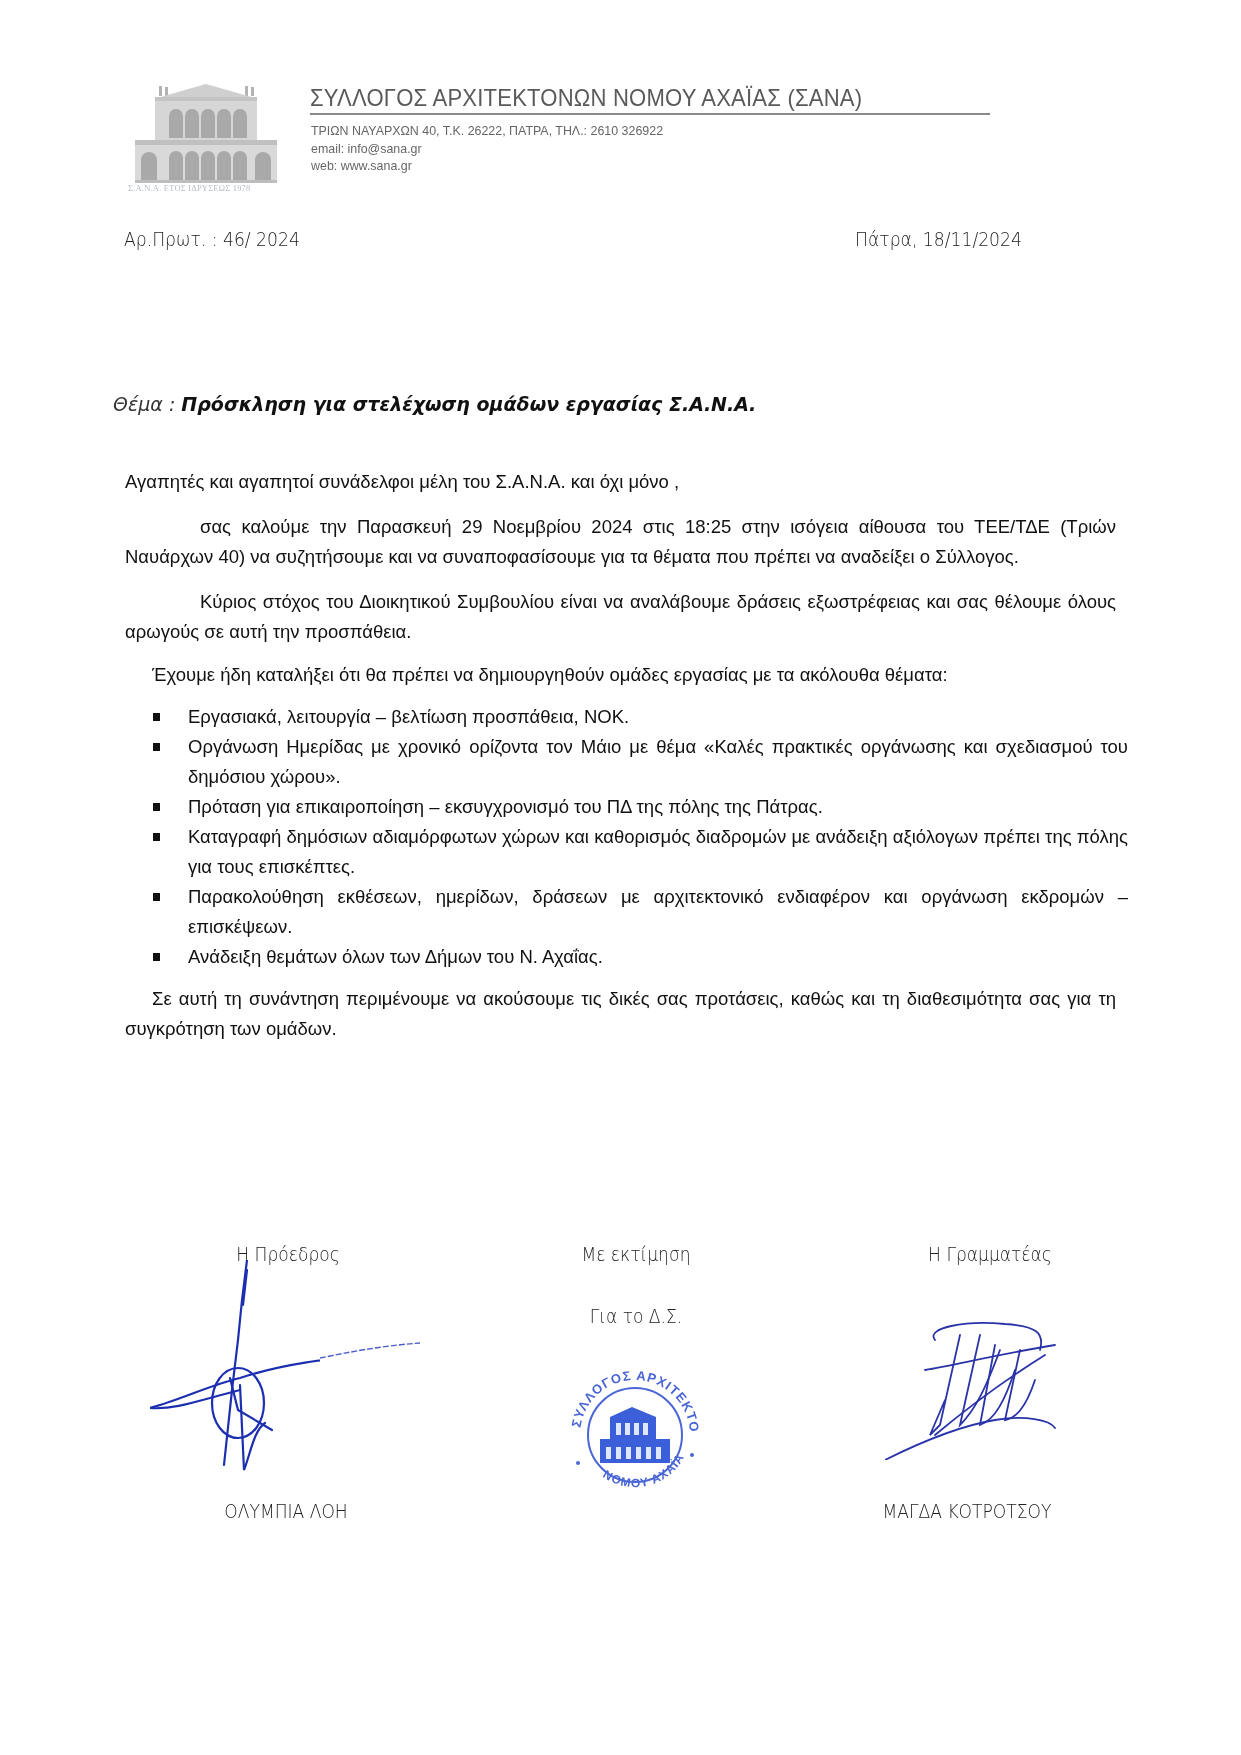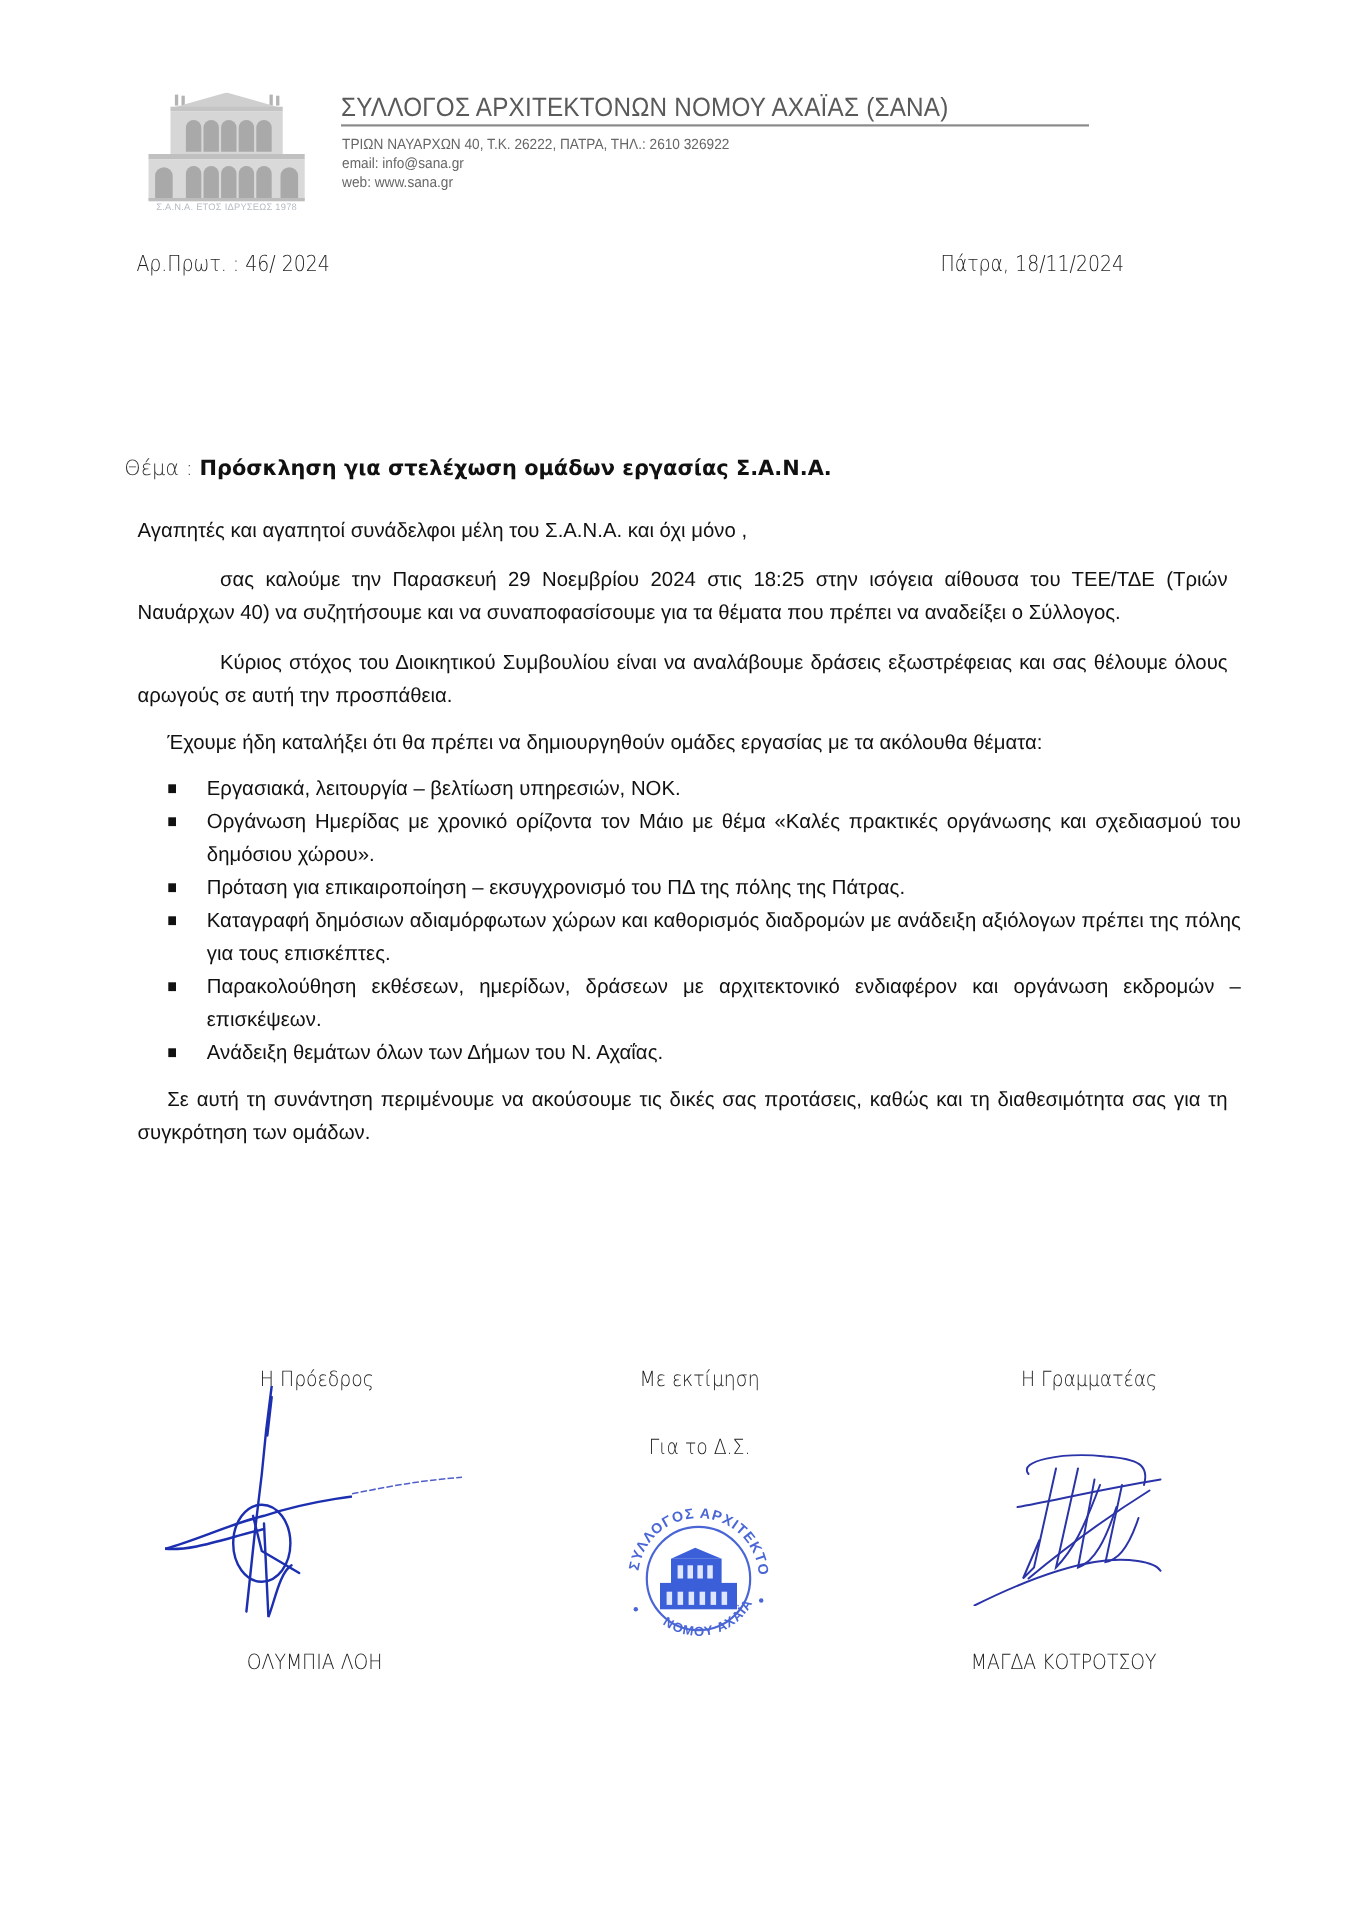--- a/index.html
+++ b/index.html
@@ -1,32 +1,32 @@
 <!DOCTYPE html>
 <html><head>
 <meta charset="utf-8">
 <style>
   html, body { margin: 0; padding: 0; background: #ffffff; }
   body { width: 1241px; height: 1755px; position: relative; overflow: hidden; color: #111; }
   .abs { position: absolute; }
 
   
   .logo { left: 133px; top: 84px; width: 146px; height: 116px; }
-  .logo-caption { left: 128px; top: 183px; width: 156px; text-align: center; font-family: Liberation Sans, sans-serif; font-size: 8.5px; color: #b6bcc4; letter-spacing: 0.2px; white-space: nowrap; }
+  .logo-caption { left: 128px; top: 183px; width: 156px; text-align: left; font-family: Liberation Serif, serif; font-size: 8.5px; color: #b6bcc4; letter-spacing: 0.2px; white-space: nowrap; }
   .org-title { left: 310px; top: 84px; font-family: "Liberation Sans", sans-serif; font-size: 24px; color: #5a5a5a; letter-spacing: 0.2px; white-space: nowrap; transform: scaleX(0.92); transform-origin: left top; }
   .org-rule { left: 310px; top: 113px; width: 680px; height: 2px; background: #8a8a8a; }
   .org-line { left: 311px; font-family: "Liberation Sans", sans-serif; font-size: 13.5px; color: #666; white-space: nowrap; transform: scaleX(0.92); transform-origin: left top; }
 
   
   .meta { top: 227px; font-family: "DejaVu Sans", sans-serif; font-size: 20px; font-weight: 300; color: #222; white-space: nowrap; transform: scaleX(0.86); }
   .ref { left: 124px; transform-origin: left top; }
   .date { left: 855px; transform-origin: left top; }
 
   
-  .subject { left: 113px; top: 415px; font-family: "DejaVu Sans", sans-serif; font-size: 19px; white-space: nowrap; color: #111; }
+  .subject { left: 113px; top: 393px; font-family: "DejaVu Sans", sans-serif; font-size: 19px; white-space: nowrap; color: #111; font-style: italic; }
   .subject .lbl { font-weight: 300; color: #333; }
   .subject .txt { font-weight: bold; }
 
   
   .body-text { left: 113px; width: 1015px; font-family: "Liberation Sans", sans-serif; font-size: 18.5px; line-height: 30px; color: #111; }
   .p { margin: 12px; text-align: justify; }
   .indent { text-indent: 75px; }
   .indent-small { text-indent: 27px; }
   .bullets { margin: 0; padding: 0; list-style: none; }
   .bullets li { position: relative; padding-left: 75px; text-align: justify; }
@@ -90,21 +90,21 @@
 <div class="abs subject">
   <span class="lbl">Θέμα : </span><span class="txt">Πρόσκληση για στελέχωση ομάδων εργασίας Σ.Α.Ν.Α.</span>
 </div>
 
 <div class="abs body-text" style="top:455px;">
   <p class="p">Αγαπητές και αγαπητοί συνάδελφοι μέλη του Σ.Α.Ν.Α. και όχι μόνο ,</p>
   <p class="p indent" style="margin-top:15px;">σας καλούμε την Παρασκευή 29 Νοεμβρίου 2024 στις 18:25 στην ισόγεια αίθουσα του ΤΕΕ/ΤΔΕ (Τριών Ναυάρχων 40) να συζητήσουμε και να συναποφασίσουμε για τα θέματα που πρέπει να αναδείξει ο Σύλλογος.</p>
   <p class="p indent" style="margin-top:15px;">Κύριος στόχος του Διοικητικού Συμβουλίου είναι να αναλάβουμε δράσεις εξωστρέφειας και σας θέλουμε όλους αρωγούς σε αυτή την προσπάθεια.</p>
   <p class="p indent-small" style="margin-top:13px;">Έχουμε ήδη καταλήξει ότι θα πρέπει να  δημιουργηθούν ομάδες εργασίας με τα ακόλουθα θέματα:</p>
   <ul class="bullets" style="margin-top:9px;">
-    <li><span class="bul"></span><span>Εργασιακά, λειτουργία – βελτίωση υπηρεσιών, ΝΟΚ.</span></li>
+    <li><span class="bul"></span><span>Εργασιακά, λειτουργία – βελτίωση προσπάθεια, ΝΟΚ.</span></li>
     <li><span class="bul"></span><span>Οργάνωση Ημερίδας με χρονικό ορίζοντα τον Μάιο με θέμα «Καλές πρακτικές οργάνωσης και σχεδιασμού του δημόσιου χώρου».</span></li>
     <li><span class="bul"></span><span>Πρόταση για επικαιροποίηση – εκσυγχρονισμό  του ΠΔ της πόλης της Πάτρας.</span></li>
     <li><span class="bul"></span><span>Καταγραφή δημόσιων αδιαμόρφωτων χώρων και καθορισμός διαδρομών με ανάδειξη αξιόλογων πρέπει της πόλης για τους επισκέπτες.</span></li>
     <li><span class="bul"></span><span>Παρακολούθηση εκθέσεων, ημερίδων, δράσεων με αρχιτεκτονικό ενδιαφέρον και οργάνωση εκδρομών – επισκέψεων.</span></li>
     <li><span class="bul"></span><span>Ανάδειξη θεμάτων όλων των Δήμων του Ν. Αχαΐας.</span></li>
   </ul>
   <p class="p indent-small">Σε αυτή τη συνάντηση περιμένουμε να ακούσουμε τις δικές σας προτάσεις, καθώς και τη διαθεσιμότητα σας για τη συγκρότηση των ομάδων.</p>
 </div>
 
 <div class="abs sig-label" style="left:288px; top:1243px;">Η Πρόεδρος</div>

